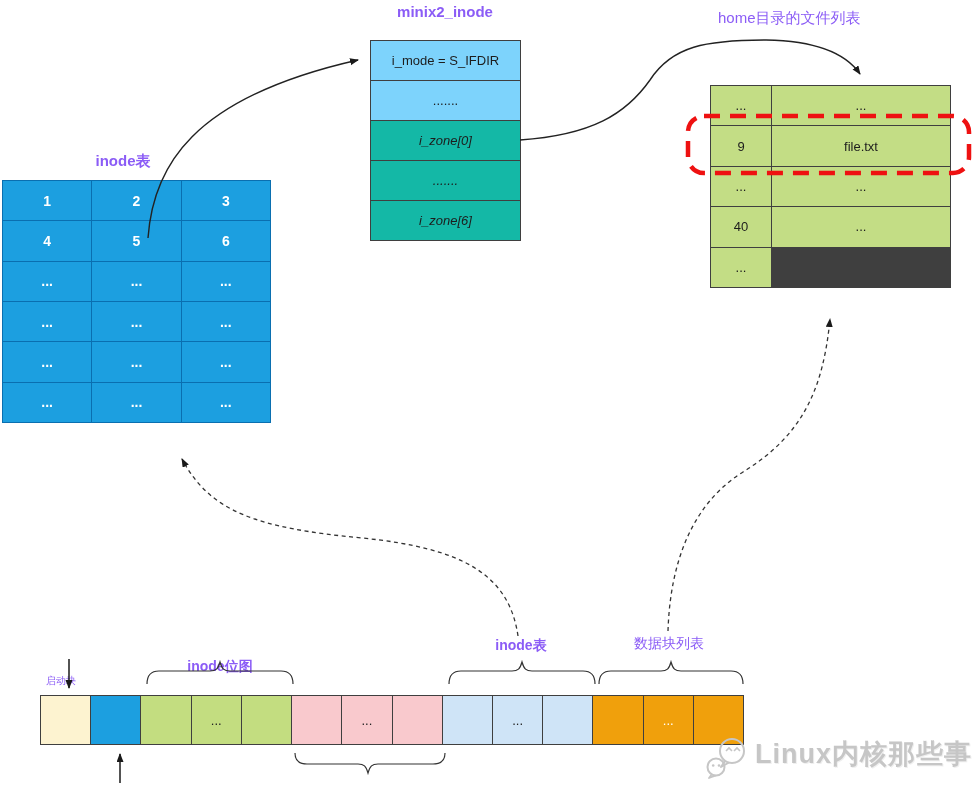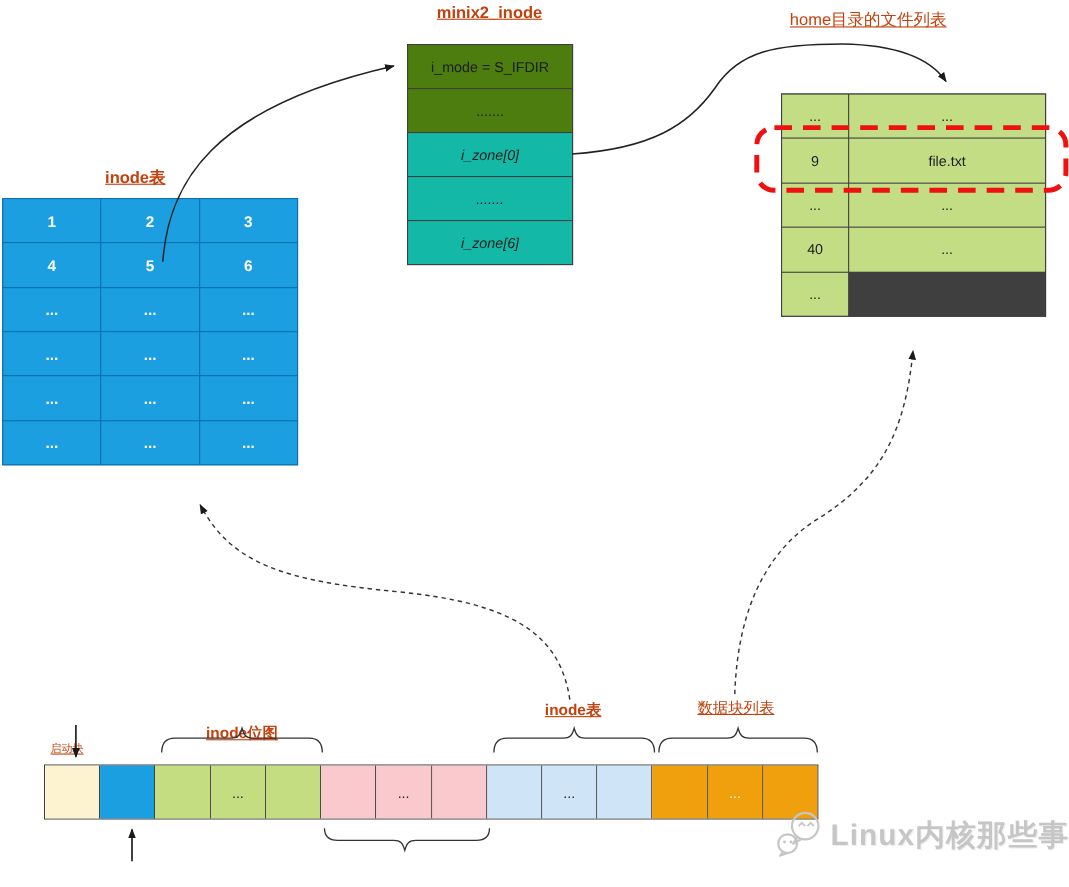--- a/index.html
+++ b/index.html
@@ -1,39 +1,39 @@
 <!DOCTYPE html>
 <html><head>
 <meta charset="utf-8">
 <style>
   html,body{margin:0;padding:0;background:#fff;}
   .canvas{
     position:relative;width:972px;height:806px;background:#ffffff;overflow:hidden;
     font-family:"Liberation Sans","DejaVu Sans",sans-serif;color:#1c1c1c;
   }
   
-  .lbl{position:absolute;font-size:15px;white-space:nowrap;color:#c2410c;text-decoration:underline;}
+  .lbl{position:absolute;font-size:15px;white-space:nowrap;color:#8b5cf6;}
   .lbl.bold{font-weight:bold;}
   .lbl.centered{transform:translateX(-50%);}
   
   .blue-tbl{
     position:absolute;left:2px;top:180px;width:267px;height:241px;
     display:grid;grid-template-columns:repeat(3,1fr);grid-template-rows:repeat(6,1fr);
     gap:1px;background:#0a6fb0;border:1px solid #0a6fb0;
   }
   .bcell{background:#1c9fe0;color:#ffffff;display:flex;align-items:center;justify-content:center;
     font-size:14px;font-weight:600;}
   
   .minix-tbl{
     position:absolute;left:370px;top:40px;width:149px;height:199px;
     display:grid;grid-template-rows:repeat(5,1fr);
     gap:1px;background:#3f3f3f;border:1px solid #3f3f3f;
   }
   .mrow{display:flex;align-items:center;justify-content:center;font-size:13px;color:#1d1d1d;}
-  .mrow.orange{background:#4d7c0f;}
+  .mrow.orange{background:#7dd3fc;}
   .mrow.lblue{background:#14b8a6;font-style:italic;}
   
   .green-tbl{
     position:absolute;left:710px;top:85px;width:239px;height:201px;
     display:grid;grid-template-columns:60px 1fr;grid-template-rows:repeat(5,1fr);
     gap:1px;background:#3f3f3f;border:1px solid #3f3f3f;
   }
   .gcell{background:#c3dd85;display:flex;align-items:center;justify-content:center;
     font-size:13px;color:#1d1d1d;}
   
@@ -48,21 +48,21 @@
   .sc-blue{background:#1c9fe0;}
   .sc-green{background:#c3dd80;}
   .sc-pink{background:#f9c9cd;}
   .sc-lblue{background:#cfe4f7;}
   .sc-orange{background:#f0a00c;}
   .white-dots{color:#ffffff;}
   
   .overlay{position:absolute;left:0;top:0;width:972px;height:806px;pointer-events:none;}
   
   .watermark{
-    position:absolute;left:704px;top:736px;display:flex;align-items:center;gap:5px;
+    position:absolute;left:704px;top:736px;display:flex;gap:5px;
     color:#c6c6c6;font-size:27px;font-weight:bold;letter-spacing:1px;
     text-shadow:1px 1px 0 #efefef;
   }
 </style>
 </head>
 <body>
 
 <div class="canvas">
 
   <div class="lbl bold centered" style="left:445px;top:3px;">minix2_inode</div>

